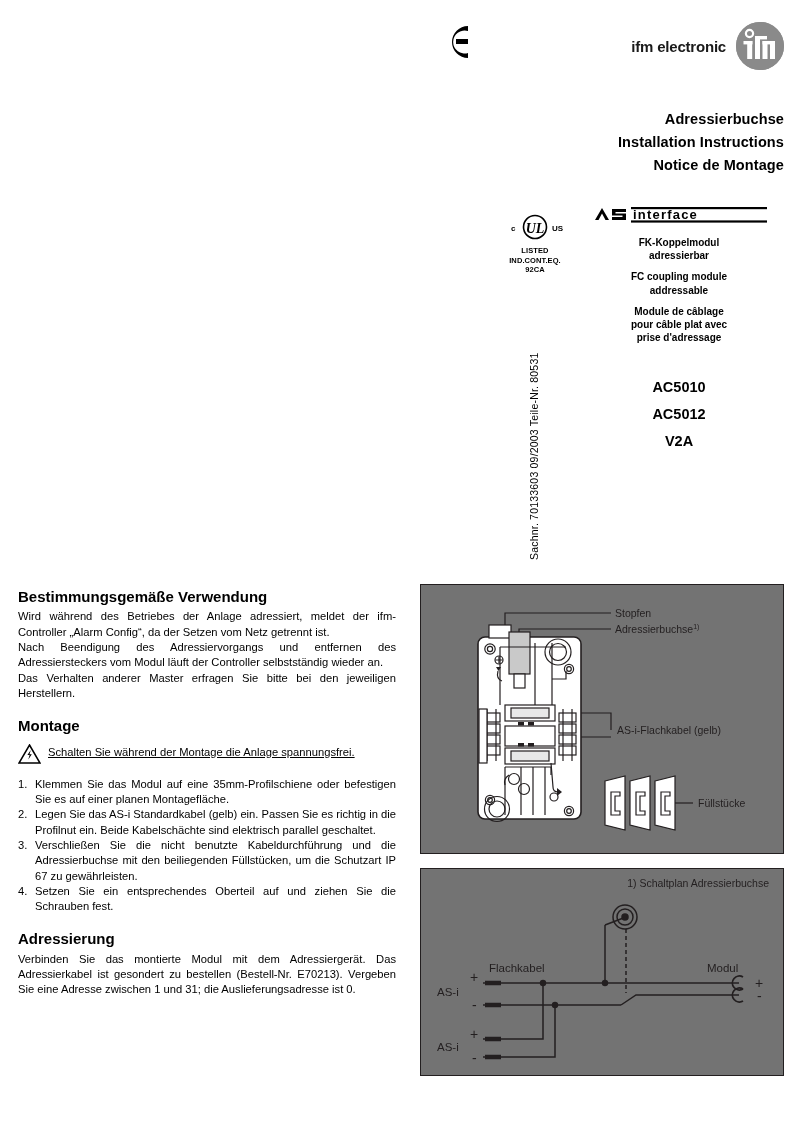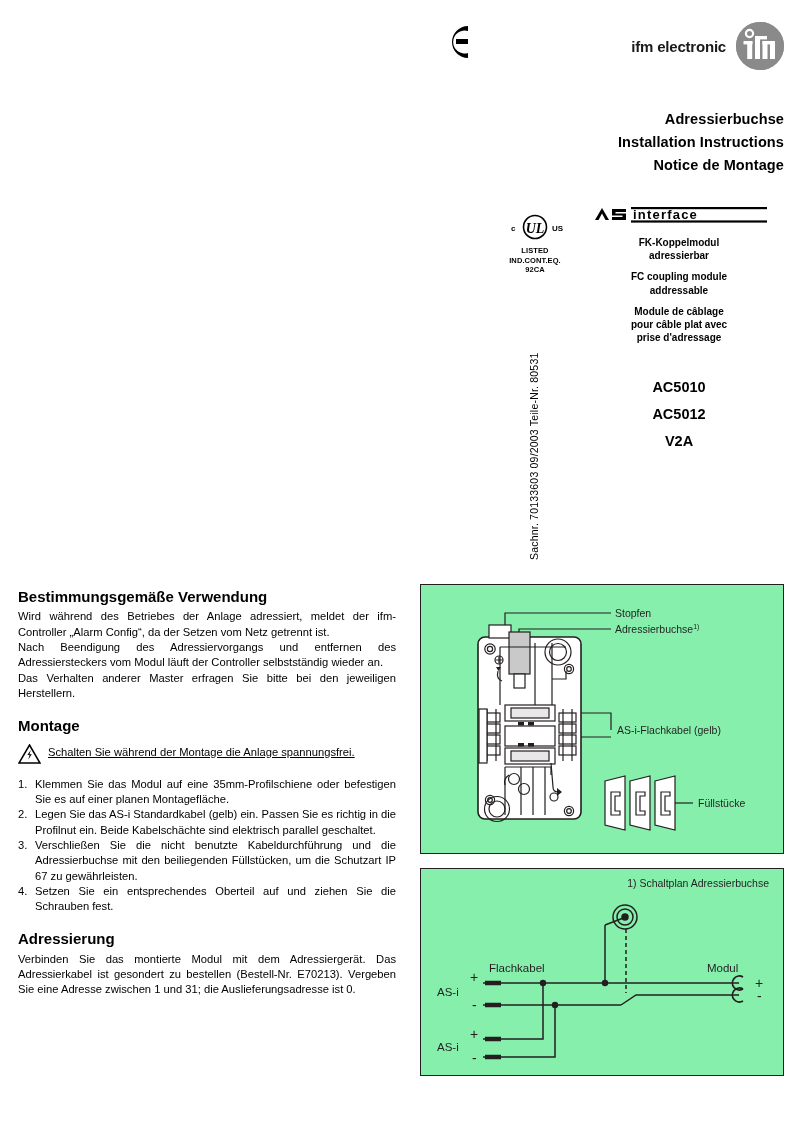--- a/index.html
+++ b/index.html
@@ -147,21 +147,21 @@
     content: counter(stepnum) ".";
     position: absolute;
     left: 0; top: 0;
     text-align: left;
   }
 
   
   .fig-box {
     position: absolute;
     border: 1px solid #231f20;
-    background: #86efac;
+    background: #737373;
   }
   #fig-module { left: 420px; top: 584px; width: 362px; height: 268px; }
   #fig-circuit { left: 420px; top: 868px; width: 362px; height: 206px; }
   .fig-box svg { display: block; }
 </style>
 </head>
 <body>
 
 <div class="page">
 

